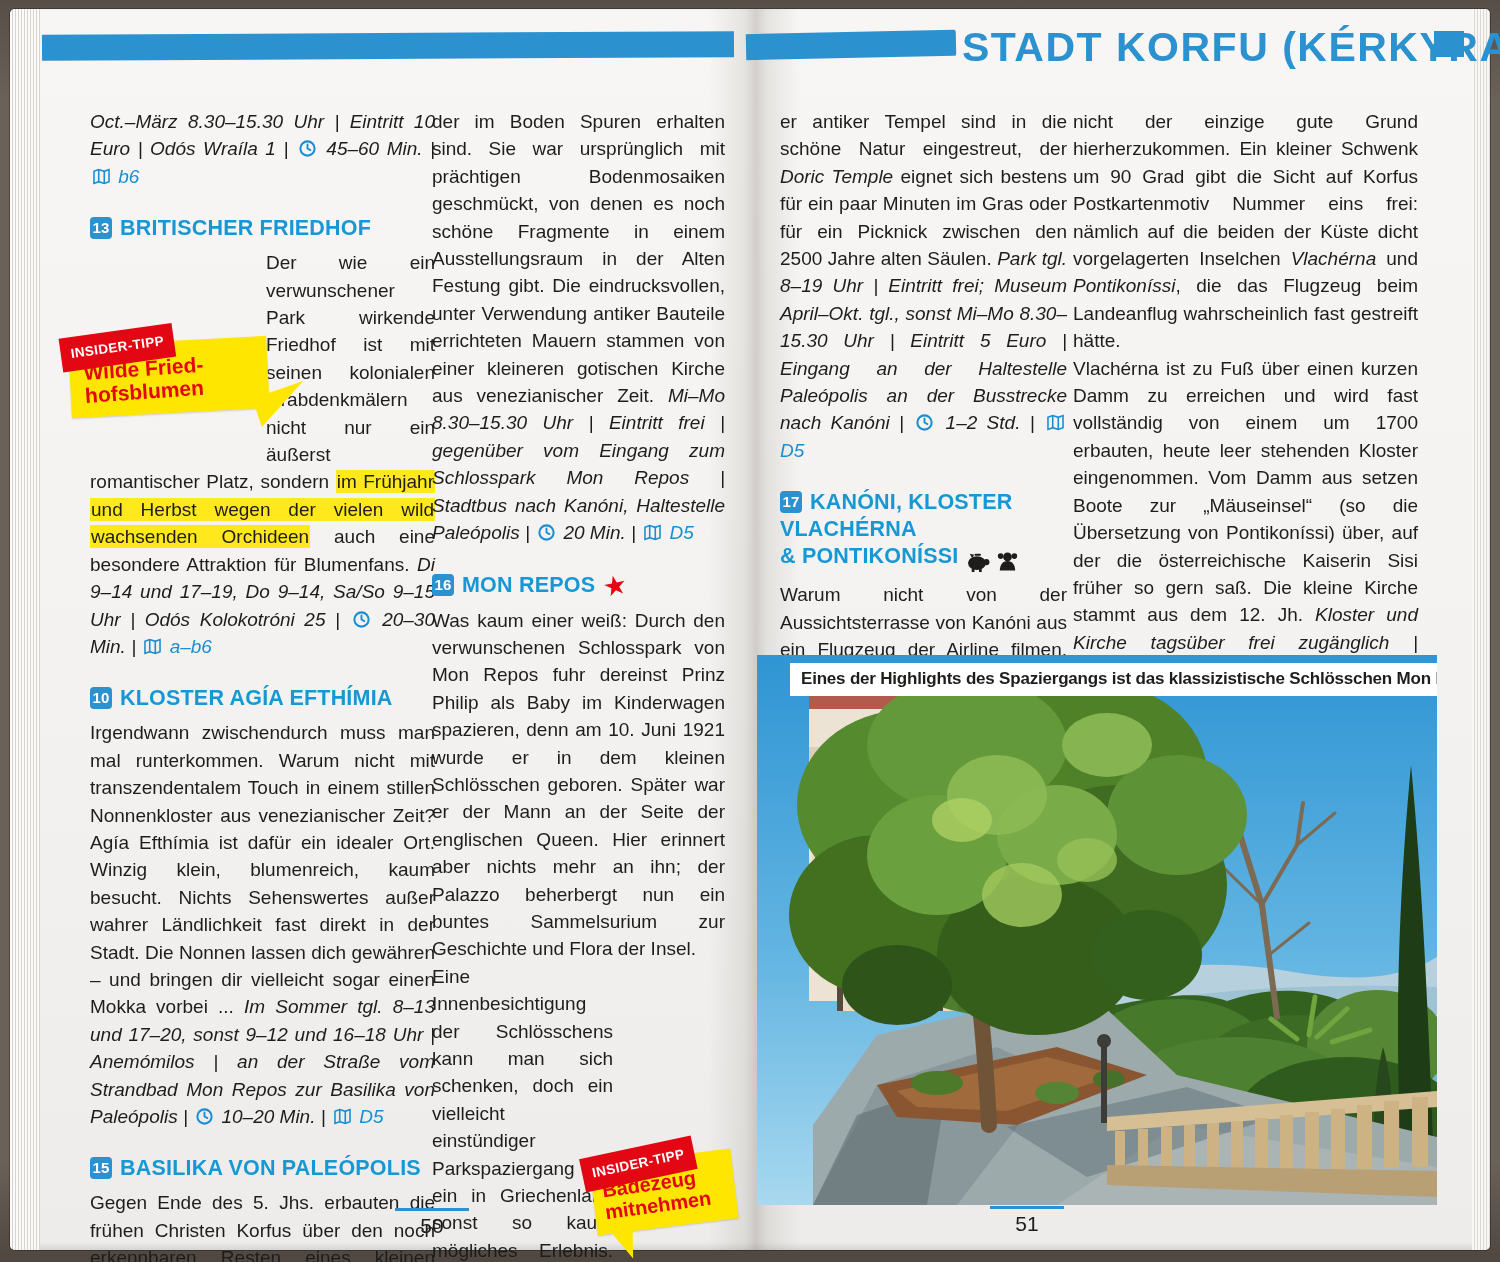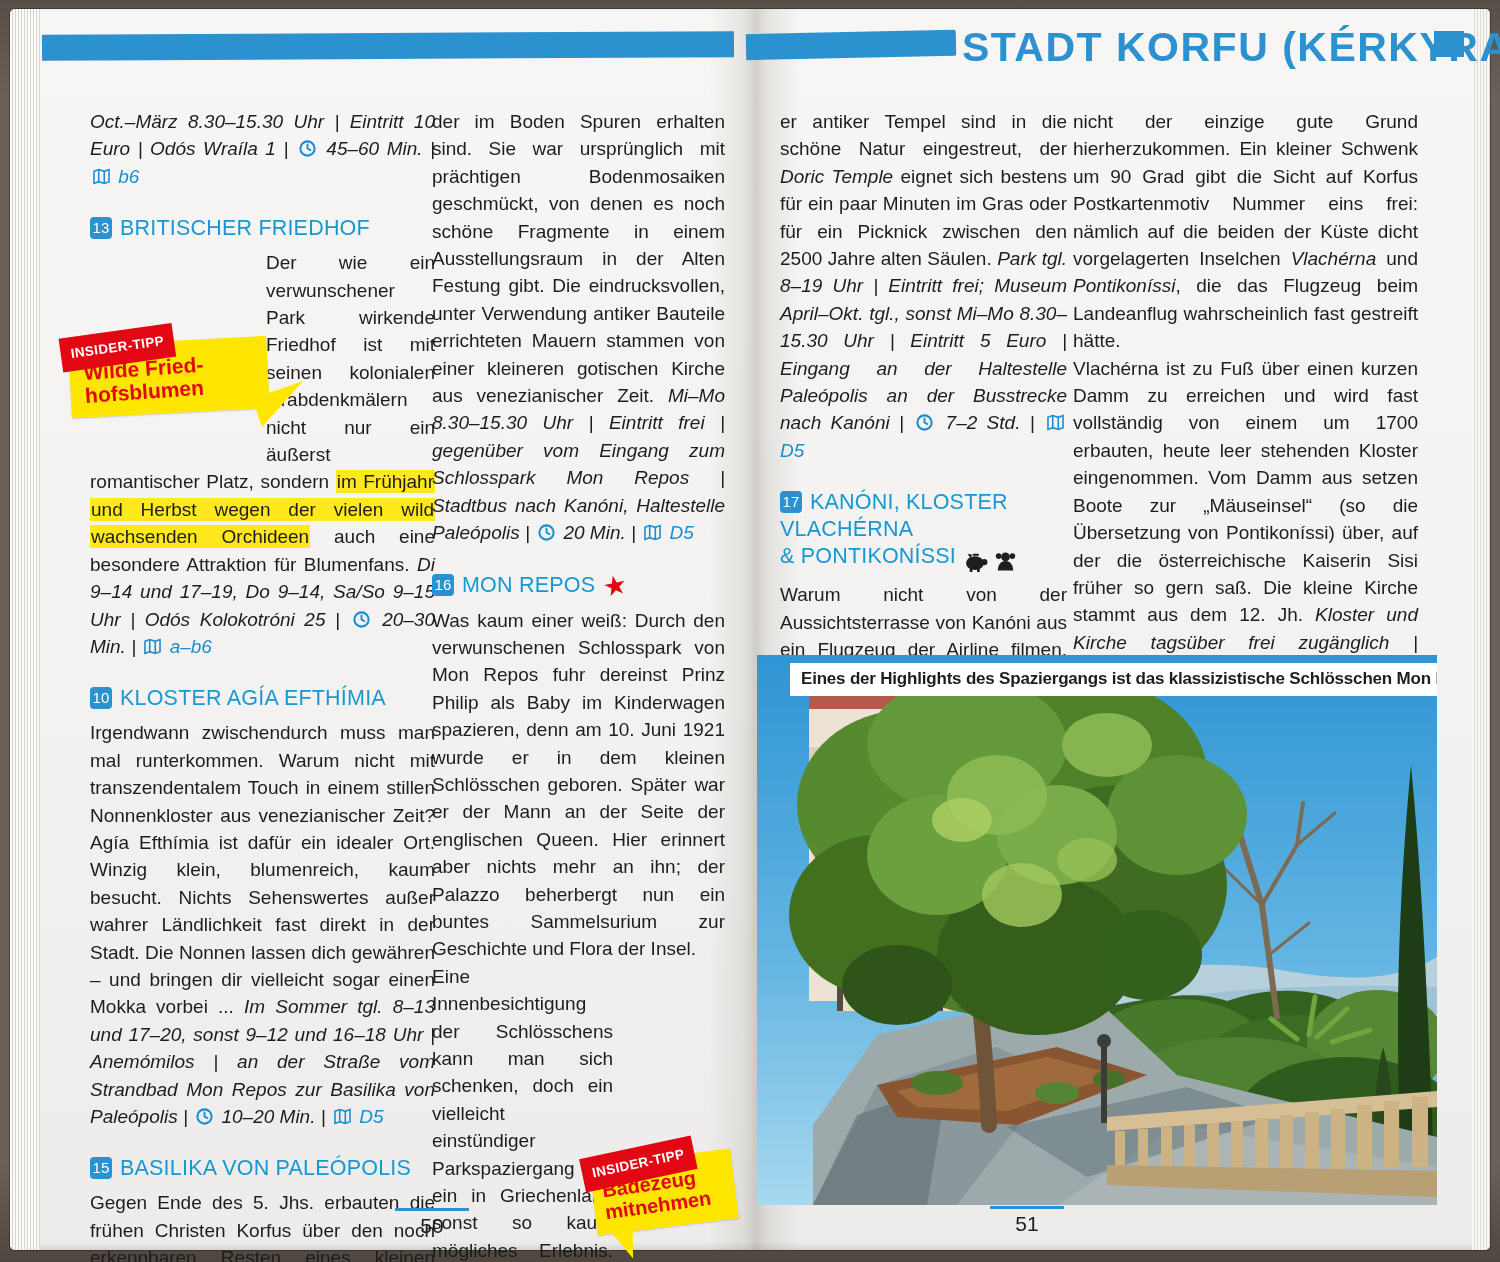--- a/index.html
+++ b/index.html
@@ -27,21 +27,21 @@
   .col{position:absolute;top:99px;z-index:1;}
   .col1{left:80px;width:345px;}
   .col2{left:422px;width:293px;}
   .col3{left:770px;width:287px;}
   .col4{left:1063px;width:345px;}
   .para{margin:0;font-size:19px;line-height:27.4px;text-align:justify;color:#1d1d1b;}
   .it{font-style:italic;}
   .bit{font-style:italic;color:#1a8ed2;}
   .rg{}
   .hl{background:#ffe81c;box-decoration-break:clone;-webkit-box-decoration-break:clone;padding:1px 1px;}
-  .head{margin:25px 0 7px;font-size:21.5px;line-height:27px;font-weight:normal;color:#1598d4;letter-spacing:.2px;}
+  .head{margin:25px 0 7px;font-size:21.5px;line-height:27px;font-weight:bold;color:#1598d4;letter-spacing:.2px;}
   .badge{display:inline-block;min-width:22px;height:22px;padding:0 2px;box-sizing:border-box;
         background:#2b91cf;color:#fff;font-size:15px;line-height:22px;text-align:center;
         border-radius:4px;margin-right:8px;vertical-align:2px;}
   .star{color:#e30613;font-size:27px;display:inline-block;transform:rotate(-12deg);margin-left:8px;vertical-align:-3px;}
   .head-icons{display:inline-block;margin-left:8px;vertical-align:-4px;}
   .head-icons .hicon{display:inline-block;width:25px;height:25px;margin-right:4px;vertical-align:middle;}
   .head-icons svg{width:100%;height:100%;display:block;}
   .inl-icon{display:inline-block;width:19px;height:19px;vertical-align:-3px;margin:0 2px;}
   .inl-icon svg{width:100%;height:100%;display:block;}
   
@@ -148,21 +148,21 @@
           </span>
         </span>
         <span><span class="rg">Eine Innenbesichtigung der Schlösschens kann man sich schenken, doch ein vielleicht einstündiger Parkspaziergang ist ein in Griechenland sonst so kaum mögliches Erlebnis. Die meisten Bäume sind fast 200 Jahre alt, efeuberankt, tropisch anmutend. Übrigens kann man im Park auch baden. </span></span>
       </p>
     </div>
 
     <div class="col col3">
       <p class="para"><span><span class="rg">er antiker Tempel sind in die schöne Natur eingestreut, der </span><span class="it">Doric Temple</span><span class="rg"> eignet sich bestens für ein paar Minuten im Gras oder für ein Picknick zwischen den 2500 Jahre alten Säulen. </span><span class="it">Park tgl. 8–19 Uhr | Eintritt frei; Museum April–Okt. tgl., sonst Mi–Mo 8.30–15.30 Uhr | Eintritt 5 Euro | Eingang an der Haltestelle Paleópolis an der Busstrecke nach Kanóni | </span><span class="inl-icon"><svg viewBox="0 0 24 24">
                 <circle cx="12" cy="12" r="9" fill="none" stroke="#1a8ed2" stroke-width="2.6"></circle>
                 <path d="M12 7 L12 12 L15.6 14" fill="none" stroke="#1a8ed2" stroke-width="2.4" stroke-linecap="round"></path>
-              </svg></span><span class="it"> 7–2 Std. | </span><span class="inl-icon"><svg viewBox="0 0 24 24">
+              </svg></span><span class="it"> 1–2 Std. | </span><span class="inl-icon"><svg viewBox="0 0 24 24">
                 <path d="M2.5 5.5 L8.5 3.2 L15.5 5.5 L21.5 3.2 L21.5 18.5 L15.5 20.8 L8.5 18.5 L2.5 20.8 Z" fill="none" stroke="#1a8ed2" stroke-width="2"></path>
                 <path d="M8.5 3.2 L8.5 18.5 M15.5 5.5 L15.5 20.8" stroke="#1a8ed2" stroke-width="2" fill="none"></path>
               </svg></span><span class="bit"> D5</span></span></p>
 
       <h3 class="head"><span class="badge">17</span><span>KANÓNI, KLOSTER VLACHÉRNA</span><br>
         <span>&amp; PONTIKONÍSSI</span><span class="head-icons"><span class="hicon"><svg viewBox="0 0 24 24">
                 <ellipse cx="10.5" cy="13.5" rx="8.6" ry="6.6" fill="#1d1d1b"></ellipse>
                 <circle cx="19.6" cy="12.6" r="2.9" fill="#1d1d1b"></circle>
                 <rect x="5.5" y="18.5" width="2.6" height="3.6" fill="#1d1d1b"></rect>
                 <rect x="12.5" y="18.5" width="2.6" height="3.6" fill="#1d1d1b"></rect>

